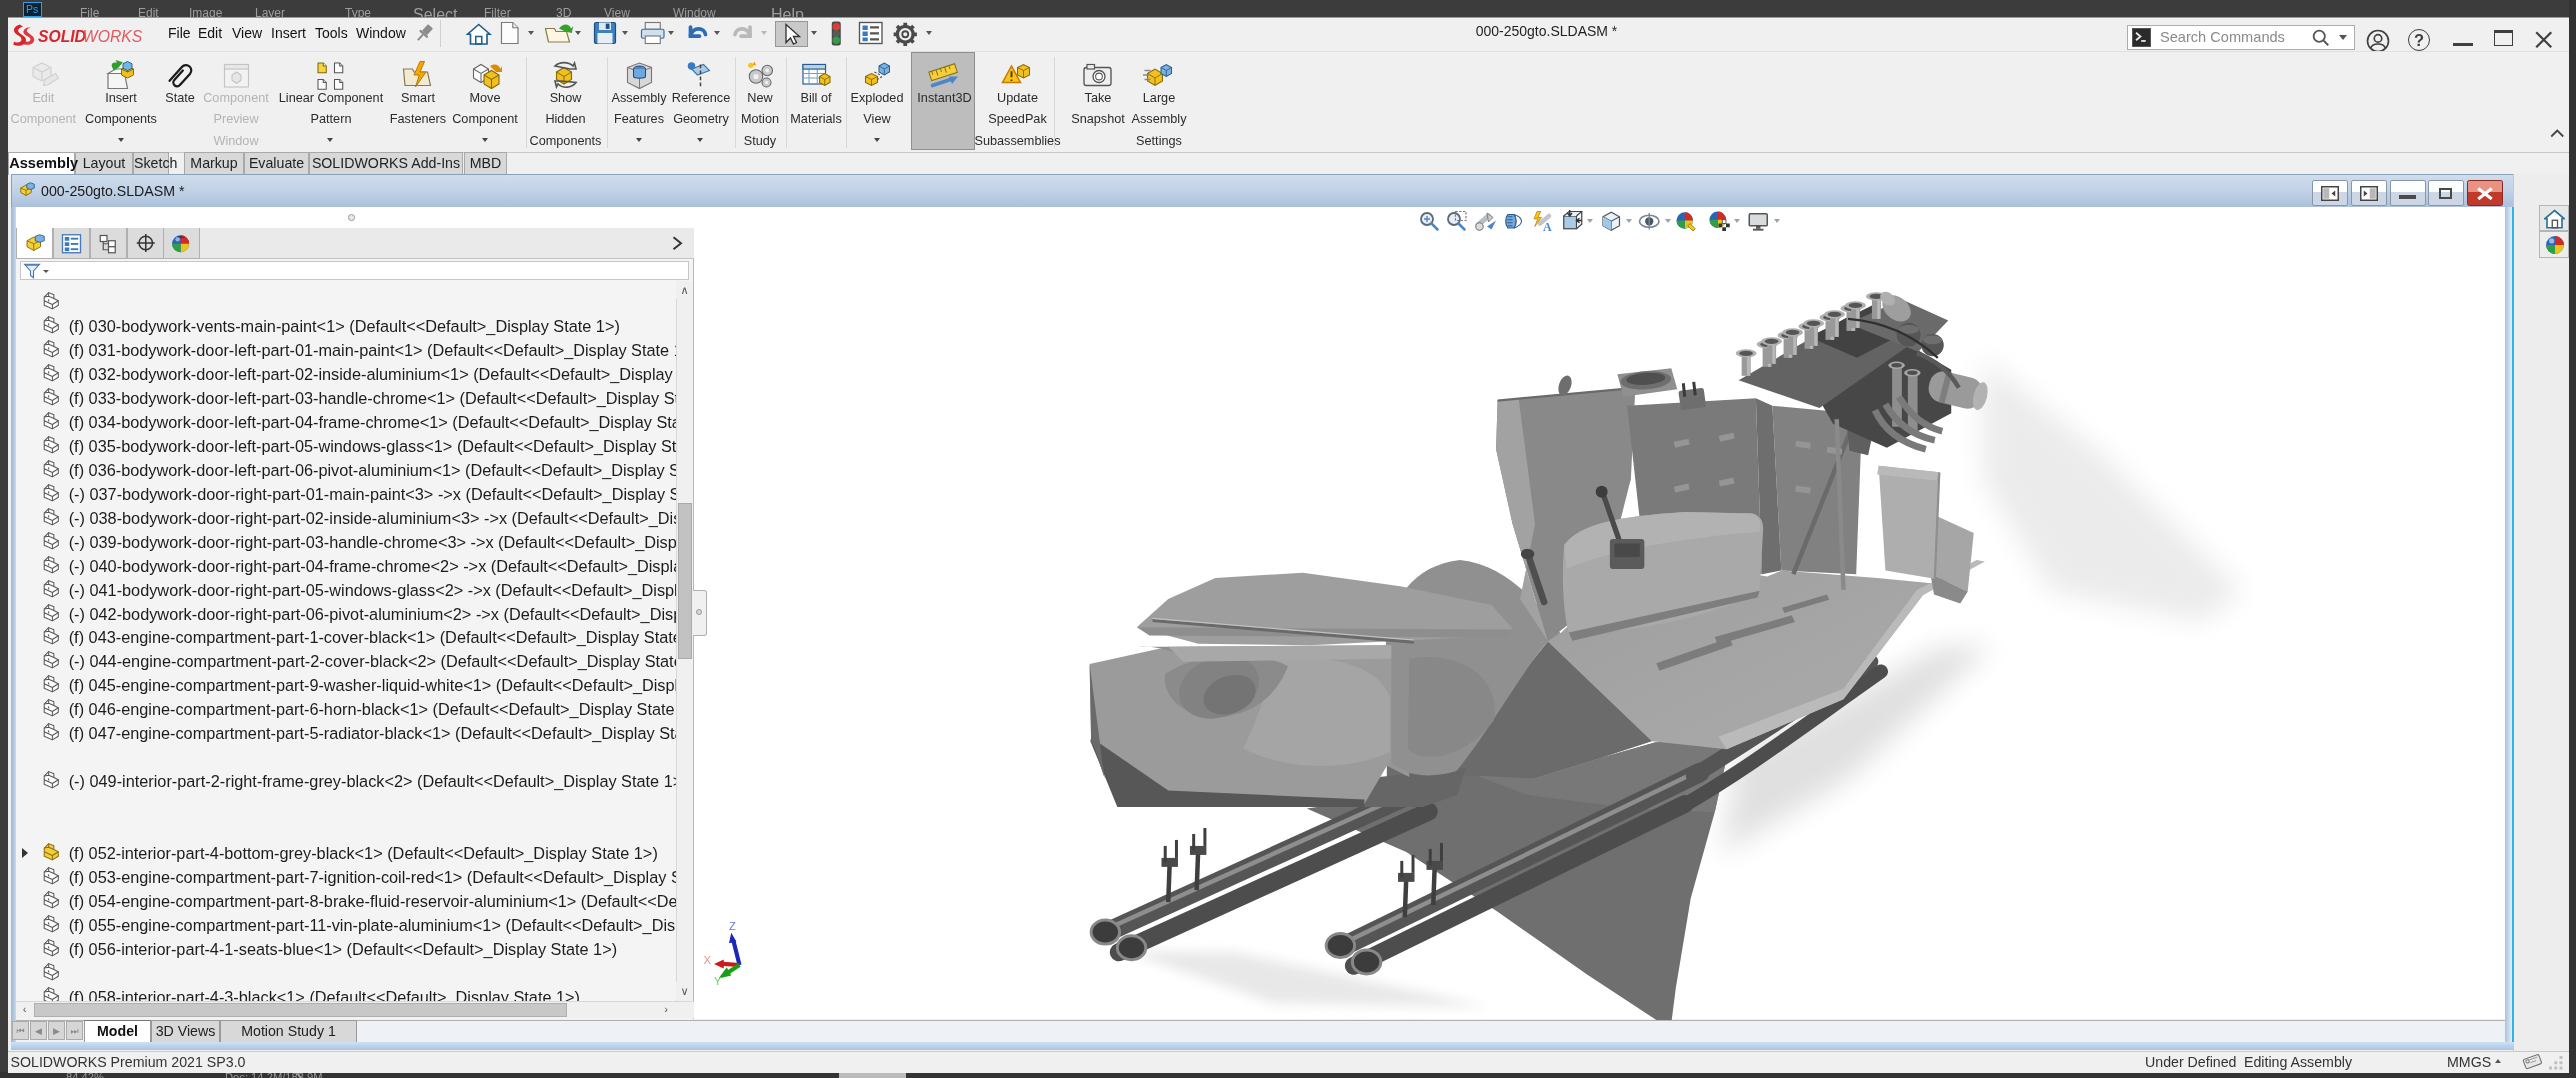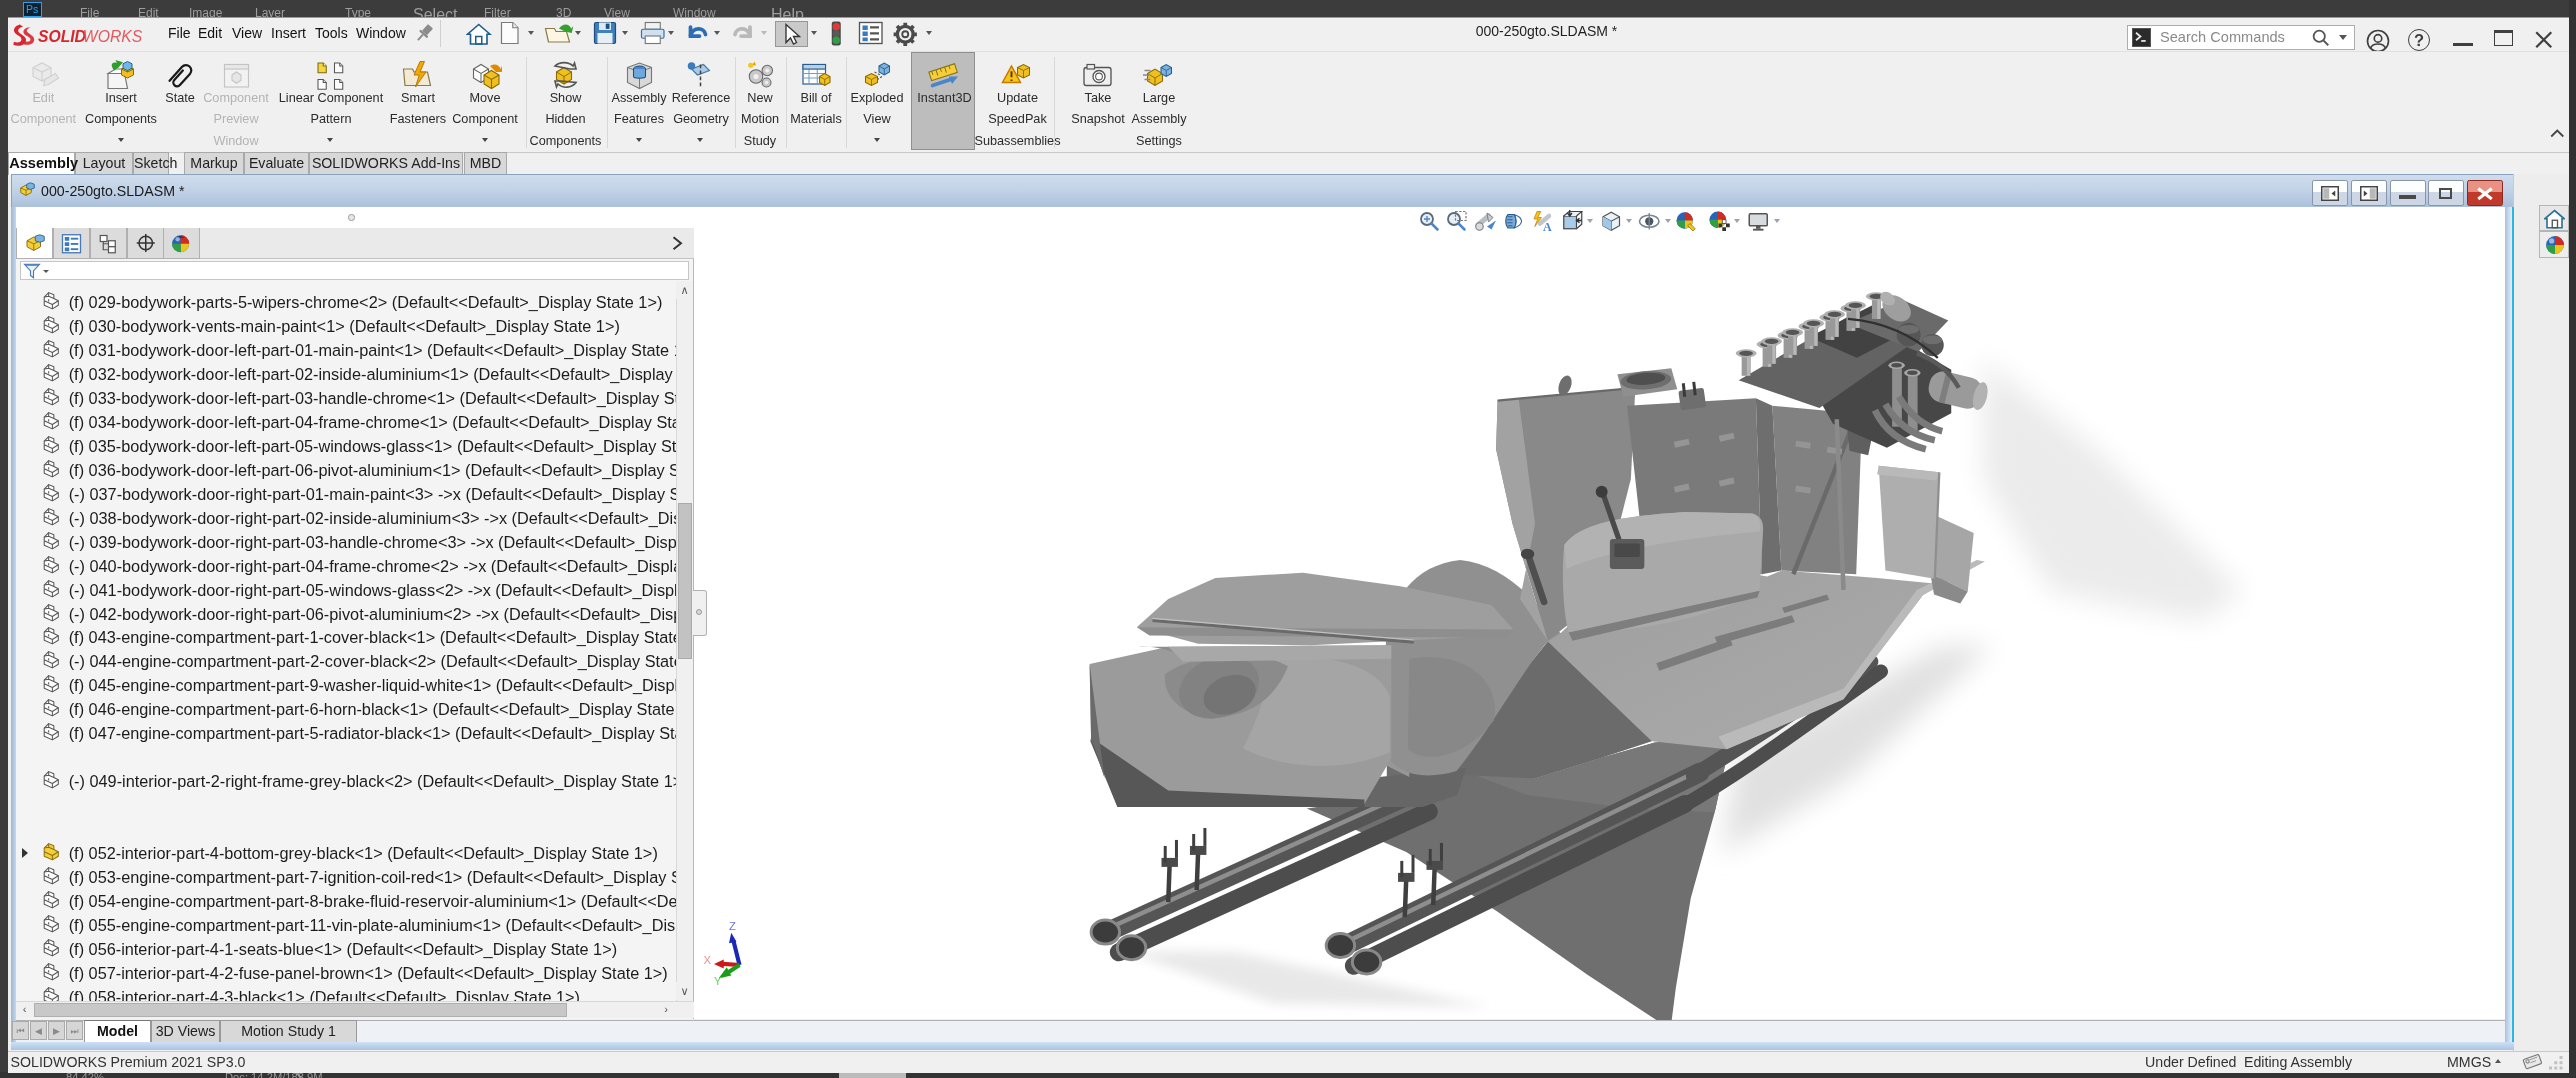--- a/index.html
+++ b/index.html
@@ -711,21 +711,20 @@
   </svg>
 <div class="abs" style="left:43px;top:270px;border-left:3px solid transparent;border-right:3px solid transparent;border-top:3.7px solid #555"></div>
 <div class="abs" style="left:15.7px;top:281px;width:660px;height:720px;overflow:hidden">
 <div class="row" style="top:9px">
 <svg width="20" height="19.5" viewBox="0 0 27 26" style="position:absolute;left:26px;top:0.7px">
         <g fill="none" stroke="#555" stroke-width="1.4" stroke-linejoin="round">
           <path d="M9 2 L16 5 L16 10 L22 13 L22 19 L14 24 L3 19 L3 8 Z" fill="#fdfdfd"></path>
           <path d="M9 2 L9 7 L3 8 M9 7 L16 10 M3 13 L14 18 L22 13 M14 18 L14 24 M9 11 L9 14"></path>
         </g>
       </svg>
-<div class="rtx" style="left:53px">(f) 029-bodywork-parts-5-wipers-chrome&lt;2&gt; (Default&lt;&lt;Default&gt;_Display State 1&gt;)</div>
 </div>
 <div class="row" style="top:33px">
 <svg width="20" height="19.5" viewBox="0 0 27 26" style="position:absolute;left:26px;top:0.7px">
         <g fill="none" stroke="#555" stroke-width="1.4" stroke-linejoin="round">
           <path d="M9 2 L16 5 L16 10 L22 13 L22 19 L14 24 L3 19 L3 8 Z" fill="#fdfdfd"></path>
           <path d="M9 2 L9 7 L3 8 M9 7 L16 10 M3 13 L14 18 L22 13 M14 18 L14 24 M9 11 L9 14"></path>
         </g>
       </svg>
 <div class="rtx" style="left:53px">(f) 030-bodywork-vents-main-paint&lt;1&gt; (Default&lt;&lt;Default&gt;_Display State 1&gt;)</div>
 </div>
@@ -937,21 +936,20 @@
       </svg>
 <div class="rtx" style="left:53px">(f) 056-interior-part-4-1-seats-blue&lt;1&gt; (Default&lt;&lt;Default&gt;_Display State 1&gt;)</div>
 </div>
 <div class="row" style="top:680px">
 <svg width="20" height="19.5" viewBox="0 0 27 26" style="position:absolute;left:26px;top:0.7px">
         <g fill="none" stroke="#555" stroke-width="1.4" stroke-linejoin="round">
           <path d="M9 2 L16 5 L16 10 L22 13 L22 19 L14 24 L3 19 L3 8 Z" fill="#fdfdfd"></path>
           <path d="M9 2 L9 7 L3 8 M9 7 L16 10 M3 13 L14 18 L22 13 M14 18 L14 24 M9 11 L9 14"></path>
         </g>
       </svg>
-<div class="rtx" style="left:53px">(f) 057-interior-part-4-2-fuse-panel-brown&lt;1&gt; (Default&lt;&lt;Default&gt;_Display State 1&gt;)</div>
 </div>
 <div class="row" style="top:704px">
 <svg width="20" height="19.5" viewBox="0 0 27 26" style="position:absolute;left:26px;top:0.7px">
         <g fill="none" stroke="#555" stroke-width="1.4" stroke-linejoin="round">
           <path d="M9 2 L16 5 L16 10 L22 13 L22 19 L14 24 L3 19 L3 8 Z" fill="#fdfdfd"></path>
           <path d="M9 2 L9 7 L3 8 M9 7 L16 10 M3 13 L14 18 L22 13 M14 18 L14 24 M9 11 L9 14"></path>
         </g>
       </svg>
 <div class="rtx" style="left:53px">(f) 058-interior-part-4-3-black&lt;1&gt; (Default&lt;&lt;Default&gt;_Display State 1&gt;)</div>
 </div>

